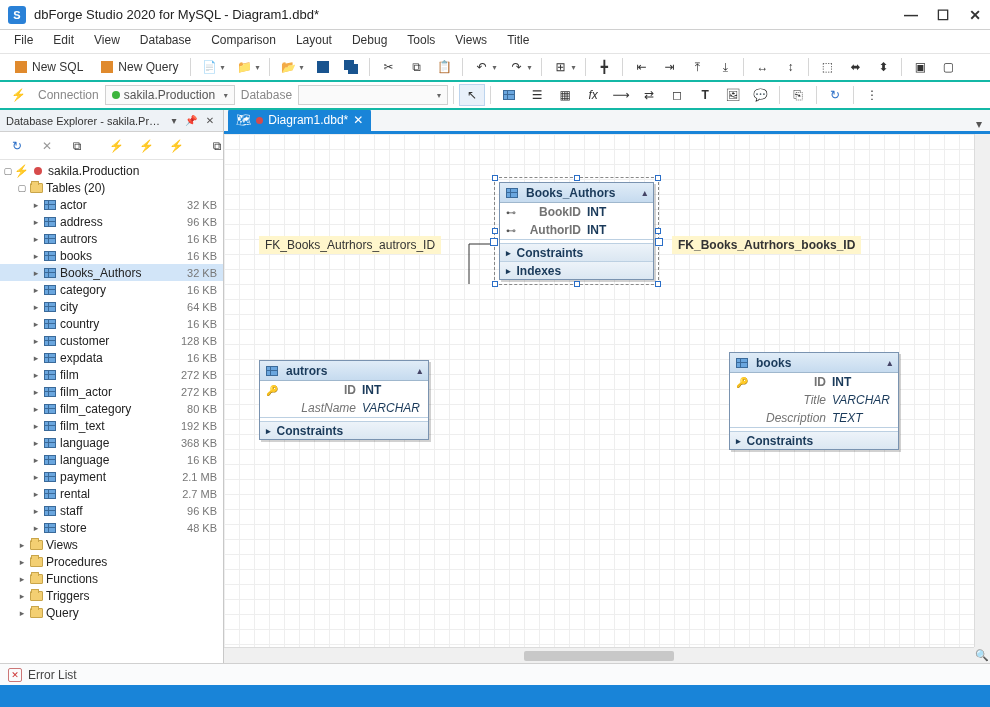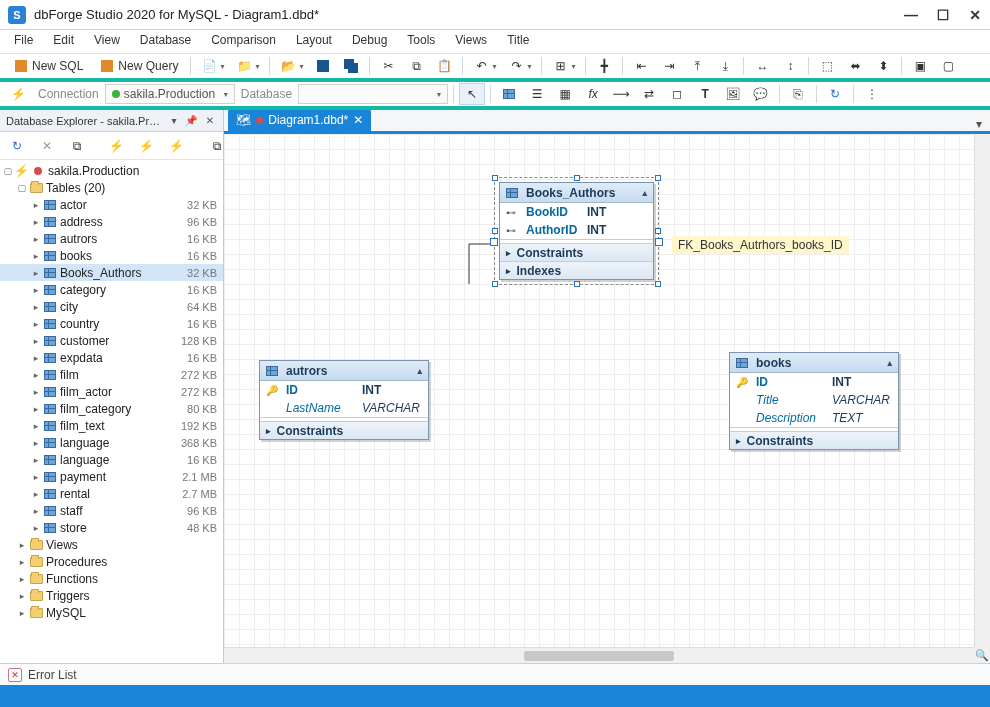--- a/index.html
+++ b/index.html
@@ -10,21 +10,21 @@
 .titlebar .app-icon { width: 18px; height: 18px; background: #2a81d7; border-radius: 3px; display: flex; align-items: center; justify-content: center; color: #fff; font-weight: bold; font-size: 11px; margin-right: 8px; }
 .titlebar .title { flex: 1; font-size: 13px; color: #222; }
 .titlebar .win-btns { display: flex; gap: 18px; }
 .titlebar .win-btn { width: 14px; height: 14px; cursor: pointer; display: flex; align-items: center; justify-content: center; font-size: 14px; color: #333; font-weight: bold; }
 
 
 .menubar { height: 24px; display: flex; align-items: flex-start; padding: 0 4px; border-bottom: 1px solid #e4e4e4; }
 .menubar .menu-item { padding: 3px 10px; cursor: pointer; color: #333; }
 
 
-.toolbar { height: 28px; display: flex; align-items: center; padding: 0 6px; gap: 2px; border-bottom: 4px solid #14b8a6; }
+.toolbar { height: 28px; display: flex; align-items: center; padding: 0 6px; gap: 2px; border-bottom: 2px solid #14b8a6; }
 .tb-btn { height: 22px; padding: 0 4px; display: flex; align-items: center; gap: 3px; cursor: pointer; color: #333; border: 1px solid transparent; }
 .tb-btn.text { padding: 0 6px; }
 .tb-sep { width: 1px; height: 18px; background: #d6d6d6; margin: 0 3px; }
 .tb-icon { width: 16px; height: 16px; display: inline-flex; align-items: center; justify-content: center; }
 .tb-conn-label { color: #888; padding: 0 4px; }
 .tb-conn-box { border: 1px solid #d0d0d0; height: 20px; padding: 0 6px; display: flex; align-items: center; gap: 4px; min-width: 130px; background: #fafafa; color: #555; }
 .tb-db-box { border: 1px solid #d0d0d0; height: 20px; padding: 0 6px; display: flex; align-items: center; gap: 4px; min-width: 150px; background: #fafafa; color: #888; }
 .dropdown-arrow { font-size: 8px; color: #666; margin-left: auto; }
 
 .icon-svg { width: 16px; height: 16px; }
@@ -61,21 +61,21 @@
 .canvas-scroll-h .thumb { position:absolute; left:300px; width:150px; height:10px; background:#c8c8c8; top:3px; border-radius:2px;}
 .canvas-corner { position: absolute; right: 0; bottom: 0; width: 16px; height: 16px; background: #f0f0f0; display:flex; align-items:center; justify-content:center; font-size:11px; color:#555; cursor:pointer;}
 
 
 .entity { position: absolute; background: #fff; border: 1px solid #7a93b0; box-shadow: 2px 2px 0 rgba(0,0,0,0.18); }
 .entity.selected-outer { outline: 1px dashed #888; outline-offset: 4px; }
 .entity-header { background: linear-gradient(#e0ecf7,#c6dbef); border-bottom: 1px solid #9fb7cd; height: 20px; display: flex; align-items: center; padding: 0 6px; gap: 6px; font-weight: bold; color: #1a3a5a; }
 .entity-header .ent-icon { width: 14px; height: 12px;}
 .entity-header .collapse { margin-left: auto; font-size: 9px; color: #446; cursor: pointer;}
 .entity-row { display: flex; align-items: center; height: 18px; padding: 0 6px; gap: 6px; }
-.entity-row .col-name { flex: 1; color: #0369a1; font-style: italic; }
+.entity-row .col-name { flex: 1; color: #737373; font-style: italic; text-align: right; }
 .entity-row .col-name.bold { font-weight: bold; font-style: normal;}
 .entity-row .col-type { width: 60px; color: #1a3a5a; font-style: italic; }
 .entity-row .col-type.bold { font-weight: bold; font-style: normal;}
 .entity-row .rk-icon { width: 14px; font-size: 10px; color: #555;}
 .entity-section { background: linear-gradient(#edf3f9,#dbe7f2); border-top: 1px solid #bcd0e2; height: 18px; display: flex; align-items: center; padding: 0 6px; gap: 6px; color: #1a3a5a; font-weight: bold; cursor:pointer;}
 .entity-section .caret { font-size:9px; }
 
 
 .fk-label { position: absolute; background: #fff6cc; padding: 1px 5px; color: #333; font-size: 12px; border:1px solid transparent;}
 
@@ -553,21 +553,21 @@
             <span class="tree-icon">
               <span class="folder-icon"></span>
             </span>
             <span class="tree-label">Triggers</span>
           </div>
           <div class="tree-row" style="padding-left: 16px;">
             <span class="tree-expand">▸</span>
             <span class="tree-icon">
               <span class="folder-icon"></span>
             </span>
-            <span class="tree-label">MySQL</span>
+            <span class="tree-label">Query</span>
           </div>
         </div>
     </div>
   </div>
 
   <div class="doc-area">
     <div class="doc-tabs">
       <div class="doc-tab">
         <span>🗺</span>
         <span><span class="plug-red" style="width:7px;height:7px"></span></span>
@@ -581,21 +581,22 @@
 
       <svg class="rel-svg">
 
         <path d="M 210,266 L 245,266 L 245,110 L 273,110"></path>
         <path d="M 207,261 L 207,271 M 204,261 L 204,271"></path>
 
         <path d="M 500,248 L 440,248 L 440,110 L 432,110"></path>
         <path d="M 503,243 L 503,253 M 506,243 L 506,253"></path>
       </svg>
 
-      <div class="fk-label" style="left:448px; top:102px;">FK_Books_Autrhors_books_ID</div>
+      <div class="fk-label" style="left:35px; top:102px;">FK_Books_Autrhors_autrors_ID</div>
+      <div class="fk-label" style="left:448px; top:102px;font-weight:bold;">FK_Books_Autrhors_books_ID</div>
 
       <div class="entity selected-outer" style="left:275px; top:48px; width:155px;">
         <div class="entity-header">
           <span class="ent-icon"><span class="tbl-icon"></span></span>
           <span>Books_Authors</span>
           <span class="collapse">▴</span>
         </div>
         <div class="entity-row">
           <span class="rk-icon">⊷</span>
           <span class="col-name bold">BookID</span>

